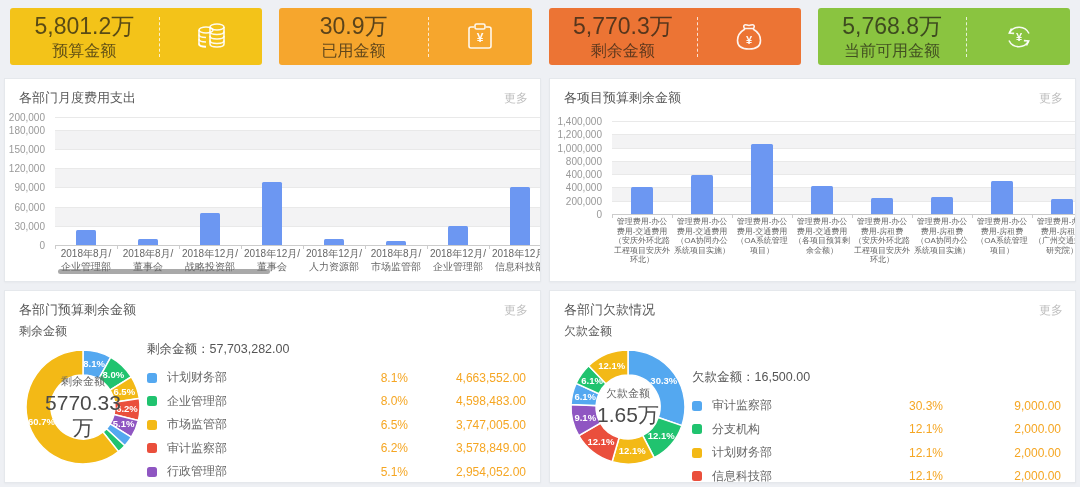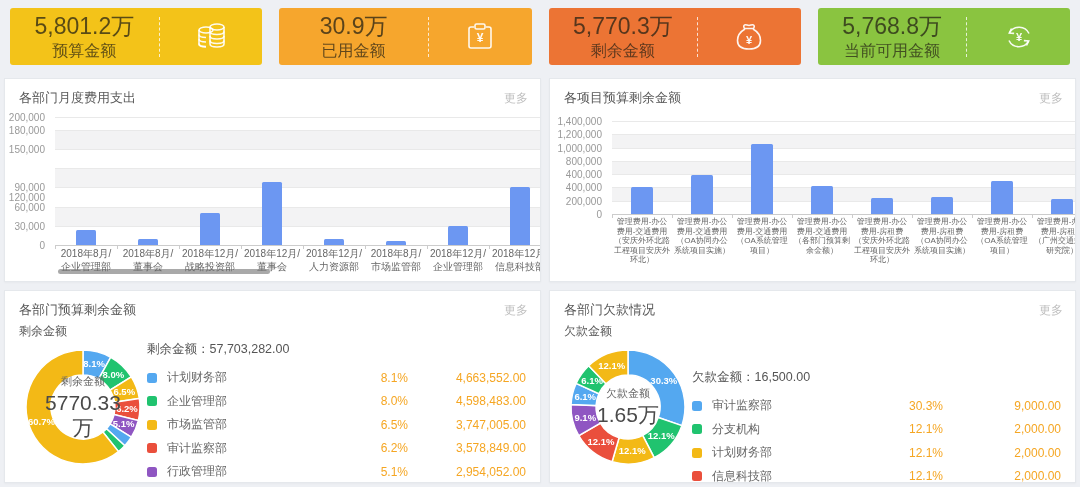--- a/index.html
+++ b/index.html
@@ -150,21 +150,21 @@
       <div class="bar" style="left: 269px; width: 20px; height: 5.76px; background: rgb(108, 151, 242);"></div>
       <div class="bar" style="left: 331px; width: 20px; height: 3.84px; background: rgb(108, 151, 242);"></div>
       <div class="bar" style="left: 393px; width: 20px; height: 19.2px; background: rgb(108, 151, 242);"></div>
       <div class="bar" style="left: 455px; width: 20px; height: 57.6px; background: rgb(108, 151, 242);"></div>
     </div>
     <div class="yaxis" style="left: 0px; top: 38px; width: 46px; height: 128px;">
       <div class="ytick" style="top: 128px;">0</div>
       <div class="ytick" style="top: 108.8px;">30,000</div>
       <div class="ytick" style="top: 89.6px;">60,000</div>
       <div class="ytick" style="top: 70.4px;">90,000</div>
-      <div class="ytick" style="top: 51.2px; margin-top: 29px;">120,000</div>
+      <div class="ytick" style="top: 51.2px;">120,000</div>
       <div class="ytick" style="top: 32px;">150,000</div>
       <div class="ytick" style="top: 12.8px;">180,000</div>
       <div class="ytick" style="top: 0px;">200,000</div>
     </div>
     <div class="xlabels" style="left: 50px; top: 166px; width: 485px; height: 28px; position: absolute;">
       <div class="xlabel" style="width: 62px;">2018年8月/企业管理部</div>
       <div class="xtick" style="left: 0px;"></div>
       <div class="xlabel" style="width: 62px;">2018年8月/董事会</div>
       <div class="xtick" style="left: 62px;"></div>
       <div class="xlabel" style="width: 62px;">2018年12月/战略投资部</div>
@@ -218,21 +218,21 @@
       <div class="ytick" style="top: 13.2857px;">1,200,000</div>
       <div class="ytick" style="top: 0px;">1,400,000</div>
     </div>
     <div class="xlabels" style="left: 62px; top: 135px; width: 463px; height: 62px; position: absolute;">
       <div class="xlabel" style="width: 60px;">管理费用-办公费用-交通费用（安庆外环北路工程项目安庆外环北）</div>
       <div class="xtick" style="left: 0px;"></div>
       <div class="xlabel" style="width: 60px;">管理费用-办公费用-交通费用（OA协同办公系统项目实施）</div>
       <div class="xtick" style="left: 60px;"></div>
       <div class="xlabel" style="width: 60px;">管理费用-办公费用-交通费用（OA系统管理项目）</div>
       <div class="xtick" style="left: 120px;"></div>
-      <div class="xlabel" style="width: 60px;">管理费用-办公费用-交通费用（各部门预算剩余金额）</div>
+      <div class="xlabel" style="width: 60px;">管理费用-办公费用-交通费用（各项目预算剩余金额）</div>
       <div class="xtick" style="left: 180px;"></div>
       <div class="xlabel" style="width: 60px;">管理费用-办公费用-房租费（安庆外环北路工程项目安庆外环北）</div>
       <div class="xtick" style="left: 240px;"></div>
       <div class="xlabel" style="width: 60px;">管理费用-办公费用-房租费（OA协同办公系统项目实施）</div>
       <div class="xtick" style="left: 300px;"></div>
       <div class="xlabel" style="width: 60px;">管理费用-办公费用-房租费（OA系统管理项目）</div>
       <div class="xtick" style="left: 360px;"></div>
       <div class="xlabel" style="width: 60px;">管理费用-办公费用-房租费（广州交通规划研究院）</div>
       <div class="xtick" style="left: 420px;"></div>
     </div>

